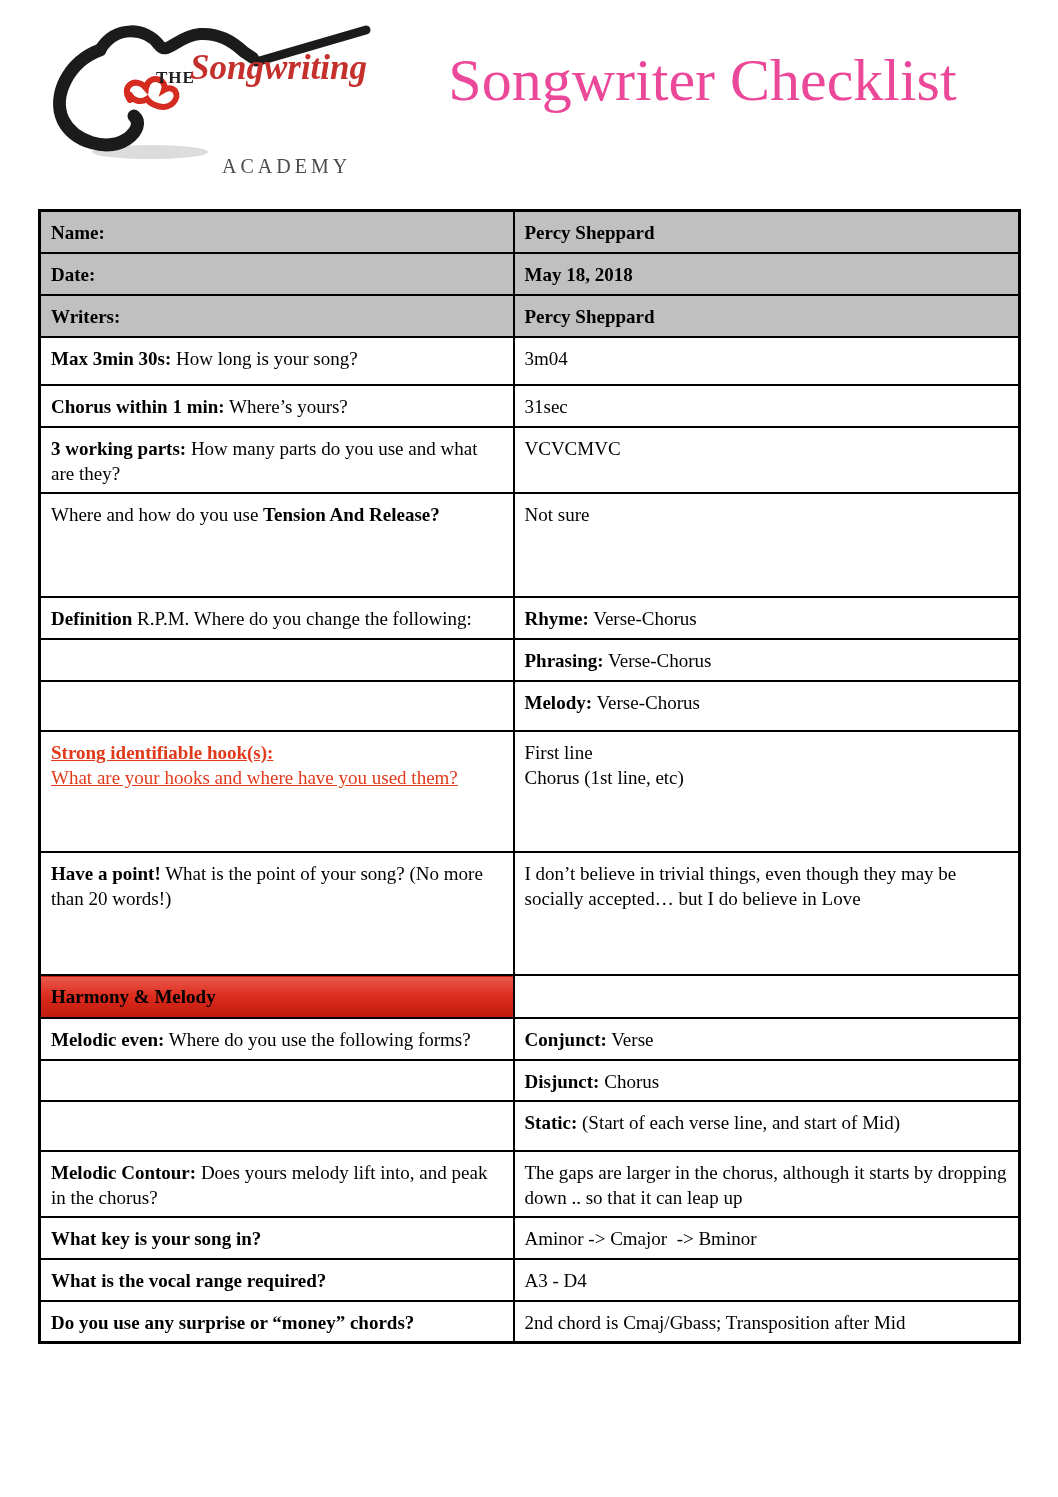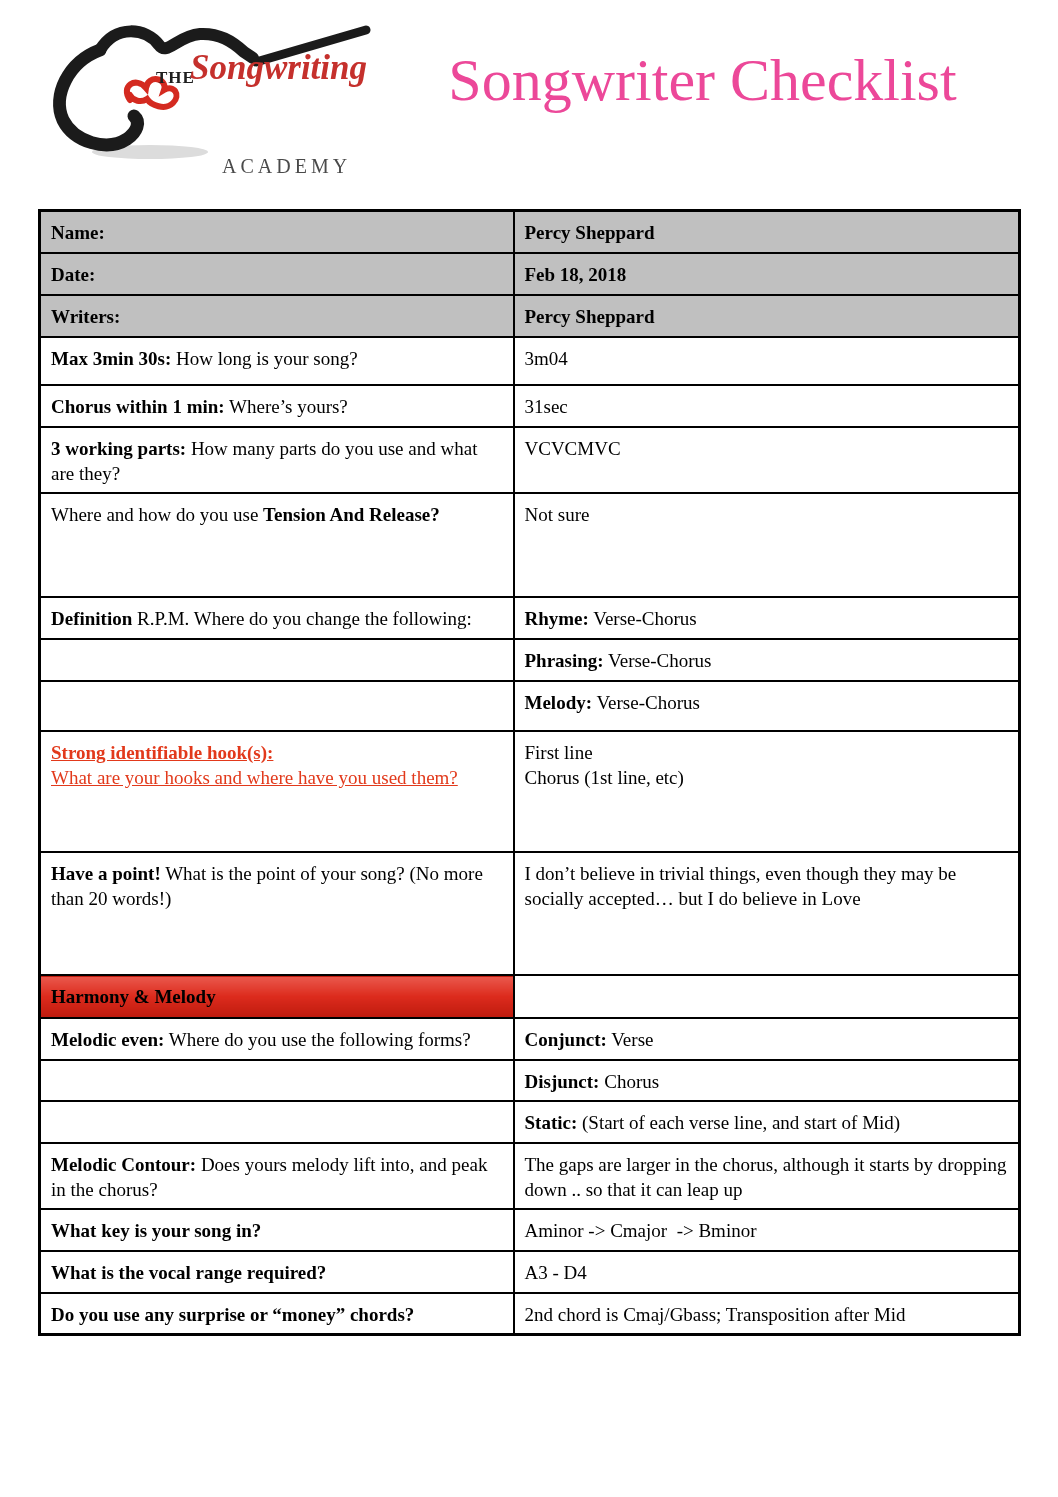--- a/index.html
+++ b/index.html
@@ -46,21 +46,21 @@
       <col style="width:506px">
     </colgroup>
 
   <tbody>
       <tr class="info" style="height:42px">
     <td><span>Name:</span></td>
     <td><span>Percy Sheppard</span></td>
   </tr>
   <tr class="info" style="height:42px">
     <td><span>Date:</span></td>
-    <td><span>Feb 18, 2018</span></td>
+    <td><span>May 18, 2018</span></td>
   </tr>
   <tr class="info" style="height:42px">
     <td><span>Writers:</span></td>
     <td><span>Percy Sheppard</span></td>
   </tr>
 
 
   <tr style="height:48px">
     <td><b>Max 3min 30s:</b><span> How long is your song?</span></td>
     <td><span>3m04</span></td>
@@ -120,21 +120,21 @@
   <tr style="height:42px">
     <td><b>Melodic even:</b><span> Where do you use the following forms?</span></td>
     <td><b>Conjunct:</b><span> Verse</span></td>
   </tr>
 
   <tr style="height:27px">
     <td></td>
     <td><b>Disjunct:</b><span> Chorus</span></td>
   </tr>
 
-  <tr style="height:42px">
+  <tr style="height:50px">
     <td></td>
     <td><b>Static:</b><span> (Start of each verse line, and start of Mid)</span></td>
   </tr>
 
   <tr style="height:64px">
     <td><b>Melodic Contour:</b><span> Does yours melody lift into, and peak in the chorus?</span></td>
     <td><span>The gaps are larger in the chorus, although it starts by dropping down .. so that it can leap up</span></td>
   </tr>
 
   <tr style="height:42px">

